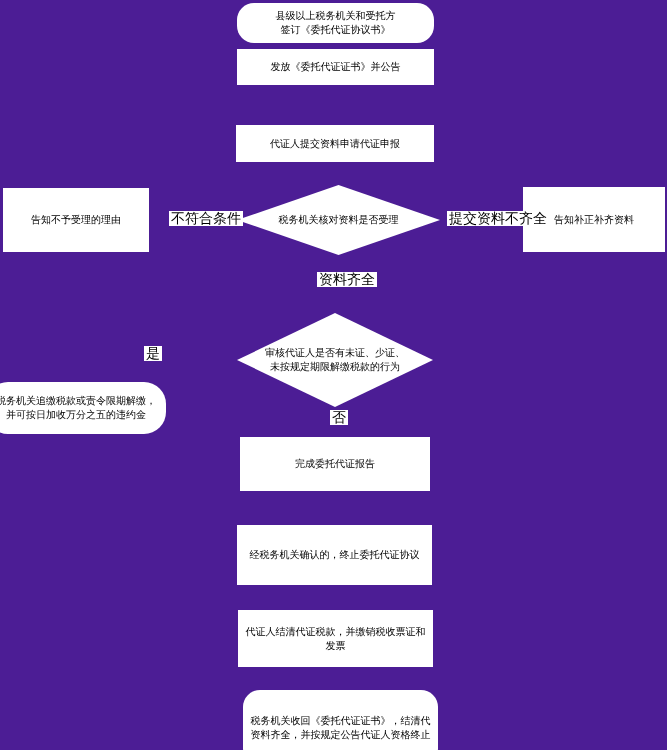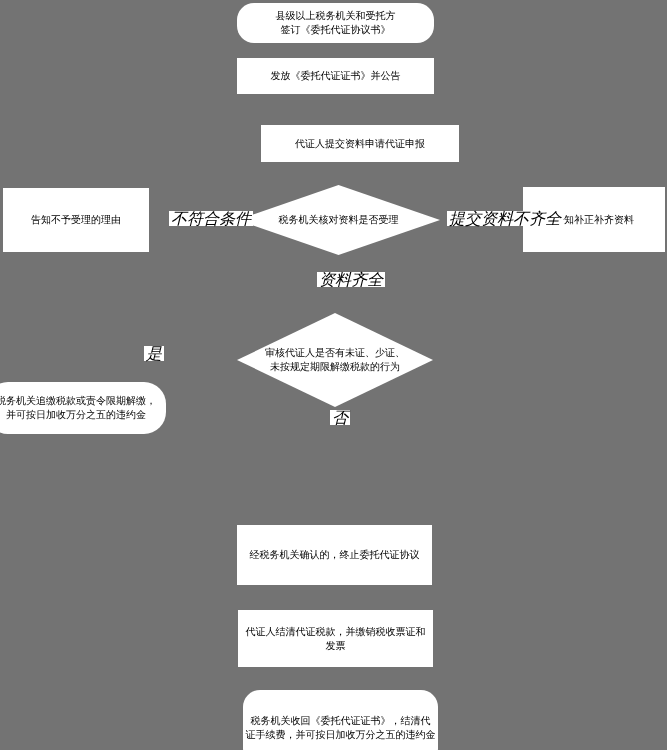--- a/index.html
+++ b/index.html
@@ -1,20 +1,20 @@
 <!DOCTYPE html>
 <html><head>
 <meta charset="utf-8">
 <style>
   html, body { margin: 0; padding: 0; background: #000; }
   .canvas {
     position: relative;
     width: 667px;
     height: 750px;
-    background: #737373;
+    background: #4c1d95;
     overflow: hidden;
     font-family: "DejaVu Sans", sans-serif;
   }
   .node {
     position: absolute;
     background: #fff;
     color: #000;
     display: flex;
     flex-direction: column;
     align-items: center;
@@ -26,43 +26,42 @@
   }
   .rounded-lg { border-radius: 17px; }
   .rounded-md { border-radius: 22px; }
   .diamond {
     clip-path: polygon(50% 0, 100% 50%, 50% 100%, 0 50%);
   }
   .edge-label {
     position: absolute;
     background: #fff;
     color: #000;
-    font-size: 16px;
+    font-size: 14px;
     line-height: 13px;
     padding: 1px 2px;
     white-space: nowrap;
-    font-style: italic;
   }
   .line { display: block; }
 </style>
 </head>
 <body>
 
 <div class="canvas">
 
   <div class="node rounded-lg" style="left:237px; top:3px; width:197px; height:40px;">
     <span class="line">县级以上税务机关和受托方</span>
     <span class="line">签订《委托代证协议书》</span>
   </div>
 
-  <div class="node" style="left:237px; top:58px; width:197px; height:36px;">
+  <div class="node" style="left:237px; top:49px; width:197px; height:36px;">
     <span class="line">发放《委托代证证书》并公告</span>
   </div>
 
-  <div class="node" style="left:236px; top:125px; width:198px; height:37px;margin-left:25px;">
+  <div class="node" style="left:236px; top:125px; width:198px; height:37px;">
     <span class="line">代证人提交资料申请代证申报</span>
   </div>
 
   <div class="node diamond" style="left:237px; top:185px; width:203px; height:70px;">
     <span class="line">税务机关核对资料是否受理</span>
   </div>
 
   <div class="node" style="left:3px; top:188px; width:146px; height:64px;">
     <span class="line">告知不予受理的理由</span>
   </div>
@@ -84,28 +83,31 @@
 
   <div class="edge-label" style="left:144px; top:346px;">是</div>
 
   <div class="node rounded-md" style="left:-14px; top:382px; width:180px; height:52px;">
     <span class="line">税务机关追缴税款或责令限期解缴，</span>
     <span class="line">并可按日加收万分之五的违约金</span>
   </div>
 
   <div class="edge-label" style="left:330px; top:410px;">否</div>
 
+  <div class="node" style="left:240px; top:437px; width:190px; height:54px;">
+    <span class="line">完成委托代证报告</span>
+  </div>
 
   <div class="node" style="left:237px; top:525px; width:195px; height:60px;">
     <span class="line">经税务机关确认的，终止委托代证协议</span>
   </div>
 
   <div class="node" style="left:238px; top:610px; width:195px; height:57px;">
     <span class="line">代证人结清代证税款，并缴销税收票证和</span>
     <span class="line">发票</span>
   </div>
 
   <div class="node rounded-lg" style="left:243px; top:690px; width:195px; height:75px;">
     <span class="line">税务机关收回《委托代证证书》，结清代</span>
-    <span class="line">证手续费，并可按日加收万分之五的违约金</span>
+    <span class="line">资料齐全，并按规定公告代证人资格终止</span>
   </div>
 
 </div>
 
 </body></html>

